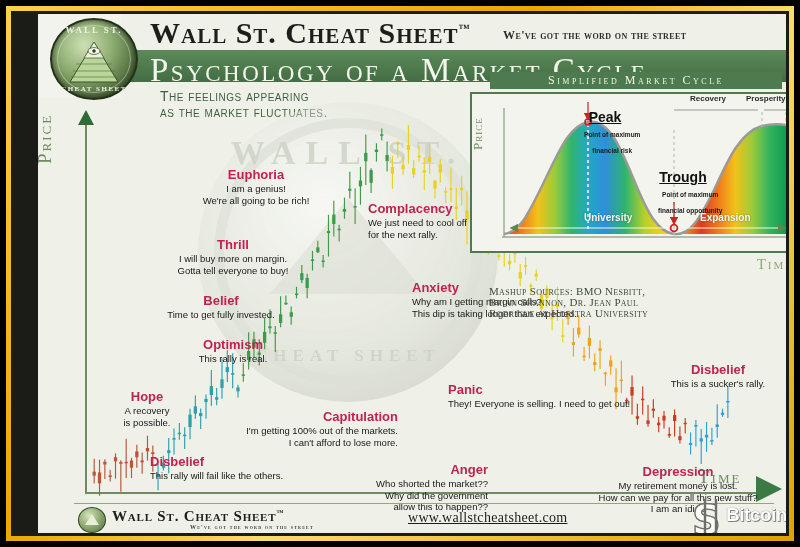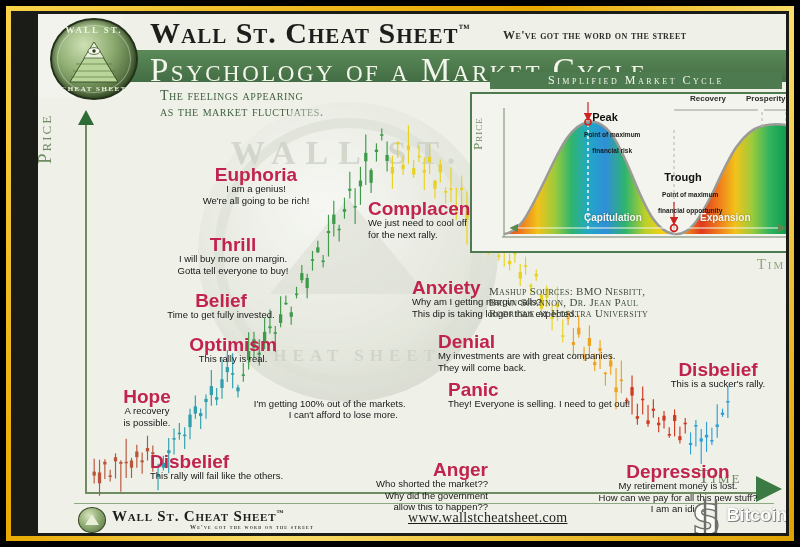--- a/index.html
+++ b/index.html
@@ -28,21 +28,21 @@
   .seal-top{top:5px;font-size:9px;}
   .seal-bot{bottom:5px;font-size:7px;letter-spacing:1.5px;}
 
   .wordmark{position:absolute;left:112px;top:2px;font-family:"Liberation Serif",serif;
     font-size:30px;letter-spacing:1px;color:#1d1d1b;font-variant:small-caps;font-weight:bold;white-space:nowrap;}
   .tm{font-size:11px;vertical-align:super;}
   .tagline{position:absolute;left:465px;top:14px;font-family:"Liberation Serif",serif;
     font-size:12px;font-variant:small-caps;letter-spacing:.4px;color:#2c2c28;font-weight:bold;white-space:nowrap;}
   .title2{position:absolute;left:112px;top:38px;font-family:Liberation Serif, serif;
     font-size:33px;font-variant:small-caps;letter-spacing:2.5px;color:#f3f6ea;white-space:nowrap;}
-  .subtitle{position:absolute;left:122px;top:74px;font-family:Liberation Serif, serif;
+  .subtitle{position:absolute;left:122px;top:74px;font-family:Liberation Sans, sans-serif;
     font-size:14px;font-variant:small-caps;letter-spacing:.5px;color:#3f6040;line-height:16px;}
 
   
   .coin{position:absolute;left:160px;top:88px;width:300px;height:300px;border-radius:50%;
     background:radial-gradient(circle at 42% 34%,rgba(255,255,255,.85) 0%,rgba(216,219,207,.75) 55%,rgba(193,197,184,.85) 78%,rgba(226,229,218,.5) 100%);
     opacity:.55;}
   .coin .cring{position:absolute;left:16px;top:16px;right:16px;bottom:16px;border-radius:50%;
     border:10px solid rgba(205,209,195,.65);}
   .coin .ctxt{position:absolute;width:100%;text-align:center;font-family:"Liberation Serif",serif;
     font-weight:bold;color:rgba(180,184,170,.85);letter-spacing:10px;}
@@ -63,37 +63,37 @@
     border-bottom:13px solid transparent;border-left:26px solid #3c7a43;}
   .xlab{position:absolute;left:660px;top:452px;font-family:"Liberation Serif",serif;font-size:19px;
     letter-spacing:2px;color:#6f8b62;font-variant:small-caps;}
 
   
   #candles{position:absolute;left:0;top:0;width:100%;height:100%;}
 
   
   .lab{position:absolute;color:#171717;font-family:"Liberation Sans",sans-serif;font-size:9.5px;
     line-height:11.5px;white-space:pre;}
-  .lab b{display:block;color:#c0234d;font-size:19px;line-height:16px;font-weight:bold;}
+  .lab b{display:block;color:#c0234d;font-size:13px;line-height:16px;font-weight:bold;}
   .lab.r{text-align:right;}
   .lab.c{text-align:center;}
 
   
   #inset{position:absolute;left:432px;top:78px;width:332px;height:161px;background:#f3f4ee;
     border:2px solid #4d7a4e;box-sizing:border-box;}
   .inset-title{position:absolute;left:452px;top:58px;width:292px;height:17px;background:#4d7a4e;
     color:#f3f6ea;font-family:"Liberation Serif",serif;font-size:12px;font-variant:small-caps;
     letter-spacing:2.5px;text-align:center;line-height:17px;}
   .ins-ylab{position:absolute;left:-2px;top:56px;transform:rotate(-90deg);transform-origin:left top;
     font-family:"Liberation Serif",serif;font-size:13px;letter-spacing:1px;color:#6f8b62;font-variant:small-caps;}
   .ins-xlab{position:absolute;right:6px;bottom:-22px;font-family:"Liberation Serif",serif;font-size:15px;
     letter-spacing:2px;color:#8fa77f;font-variant:small-caps;}
   .ins-lab{position:absolute;font-family:"Liberation Sans",sans-serif;font-size:6.5px;line-height:8px;
     color:#1a1a1a;text-align:center;white-space:pre;font-weight:bold;}
-  .ins-lab b{display:block;font-size:11px;line-height:11px;color:#111;}
+  .ins-lab b{display:block;font-size:14px;line-height:11px;color:#111;text-decoration:underline;}
   .phase{position:absolute;font-family:"Liberation Sans",sans-serif;font-weight:bold;font-size:10px;
     color:#f7f7f0;text-shadow:0 0 2px rgba(0,0,0,.35);}
   .toplab{position:absolute;font-family:"Liberation Sans",sans-serif;font-weight:bold;font-size:8px;color:#2b2b2b;}
 
   .sources{position:absolute;left:451px;top:272px;font-family:"Liberation Serif",serif;font-size:11px;
     font-variant:small-caps;letter-spacing:.3px;color:#3d4a3a;line-height:11px;font-weight:normal;}
 
   
   .footsep{position:absolute;left:36px;top:489px;width:700px;height:1px;background:#8fa884;}
   .foot{position:absolute;left:0;top:490px;width:100%;height:29px;}
@@ -440,31 +440,27 @@
     <div class="lab" style="left:330px;top:164px;width:130px">
       <b>Complacency</b><span>We just need to cool off
 for the next rally.</span>
     </div>
 
     <div class="lab" style="left:374px;top:243px;width:230px">
       <b>Anxiety</b><span>Why am I getting margin calls?
 This dip is taking longer than expected.</span>
     </div>
 
-    <div class="lab" style="left:400px;top:297px;width:250px">
-      <b>Denial</b><span>My investments are with great companies.
-They will come back.</span>
-    </div>
 
     <div class="lab" style="left:410px;top:345px;width:250px">
       <b>Panic</b><span>They! Everyone is selling. I need to get out!</span>
     </div>
 
     <div class="lab r" style="left:200px;top:372px;width:160px">
-      <span>I'm getting 100% out of the markets.
+      <b>Capitulation</b><span>I'm getting 100% out of the markets.
 I can't afford to lose more.</span>
     </div>
 
     <div class="lab r" style="left:320px;top:425px;width:130px">
       <b>Anger</b><span>Who shorted the market??
 Why did the government
 allow this to happen??</span>
     </div>
 
     <div class="lab c" style="left:540px;top:427px;width:200px">
@@ -542,21 +538,21 @@
         <span>Point of maximum</span><br>
         <span>financial risk</span>
       </div>
 
       <div class="ins-lab" style="left:146px;top:62px;width:130px">
         <b>Trough</b>
         <span>Point of maximum</span><br>
         <span>financial opportunity</span>
       </div>
 
-      <div class="phase" style="left:112px;top:118px">Capitulation</div>
+      <div class="phase" style="left:112px;top:118px">University</div>
       <div class="phase" style="left:228px;top:118px">Expansion</div>
       <div class="toplab" style="left:218px;top:0px">Recovery</div>
       <div class="toplab" style="left:274px;top:0px">Prosperity</div>
 
       <div class="ins-xlab">Time</div>
     </div>
 
     <div class="sources">
       <div>Mashup Sources: BMO Nesbitt,</div>
       <div>Brian Shannon, Dr. Jean Paul</div>

